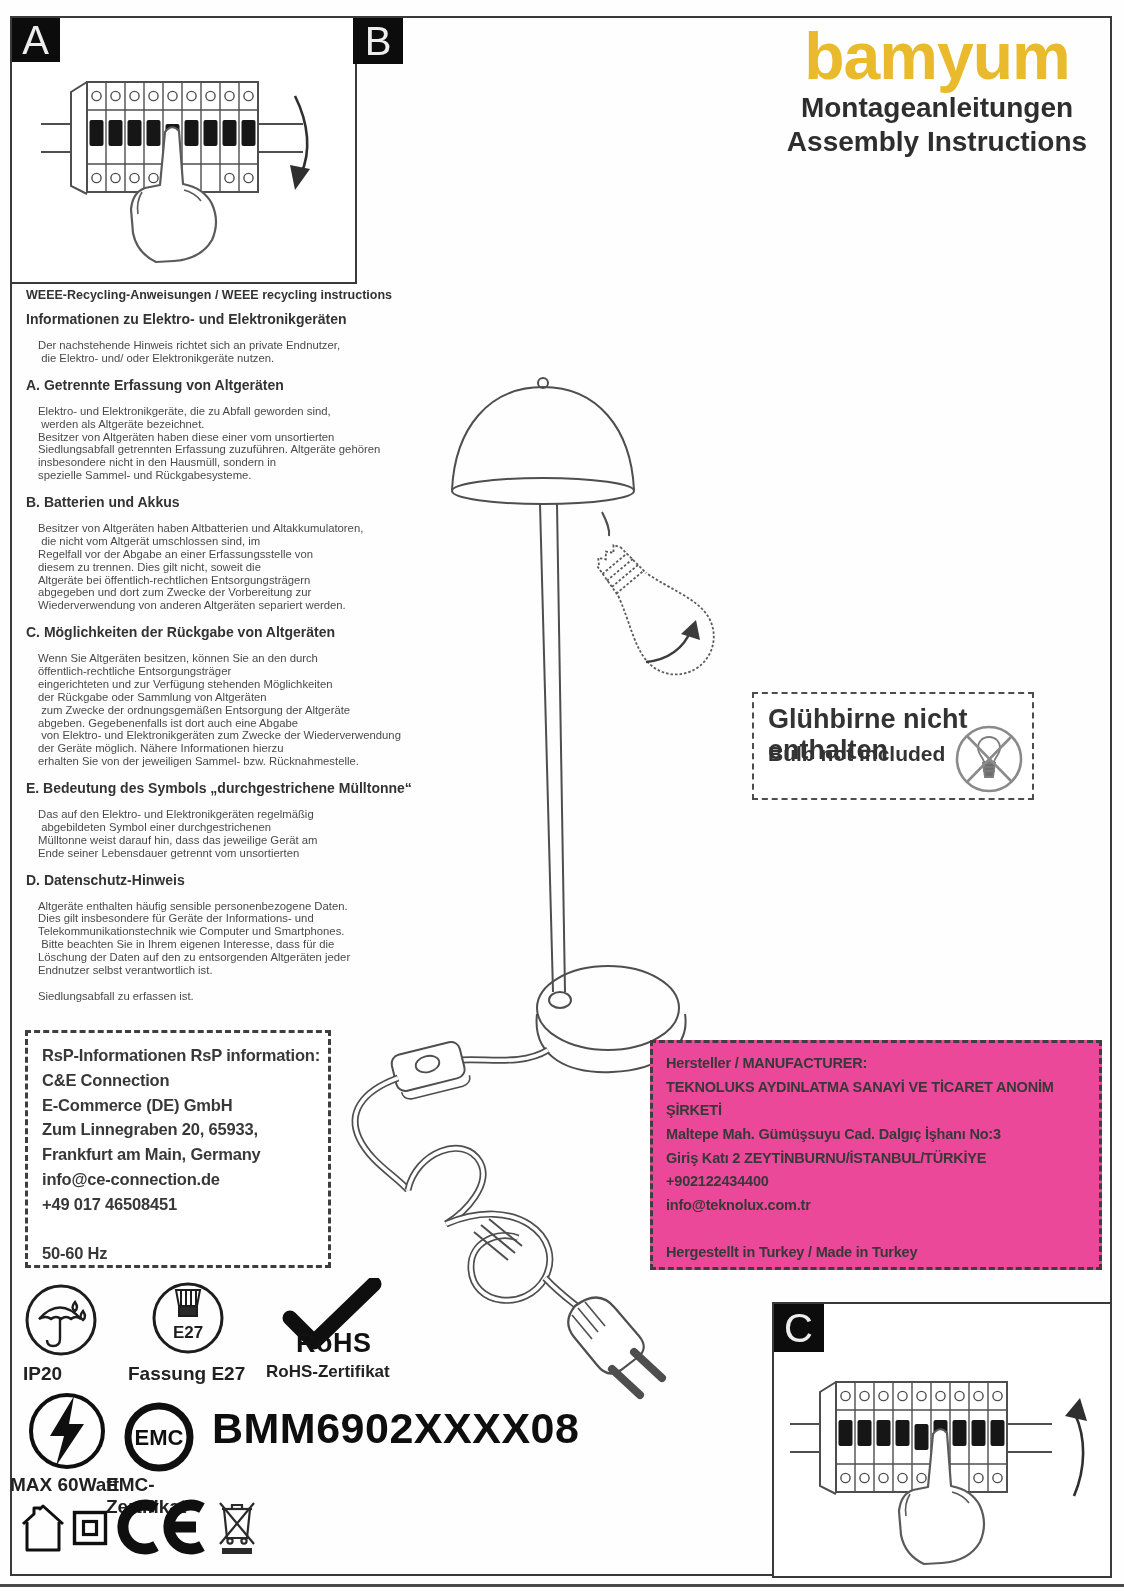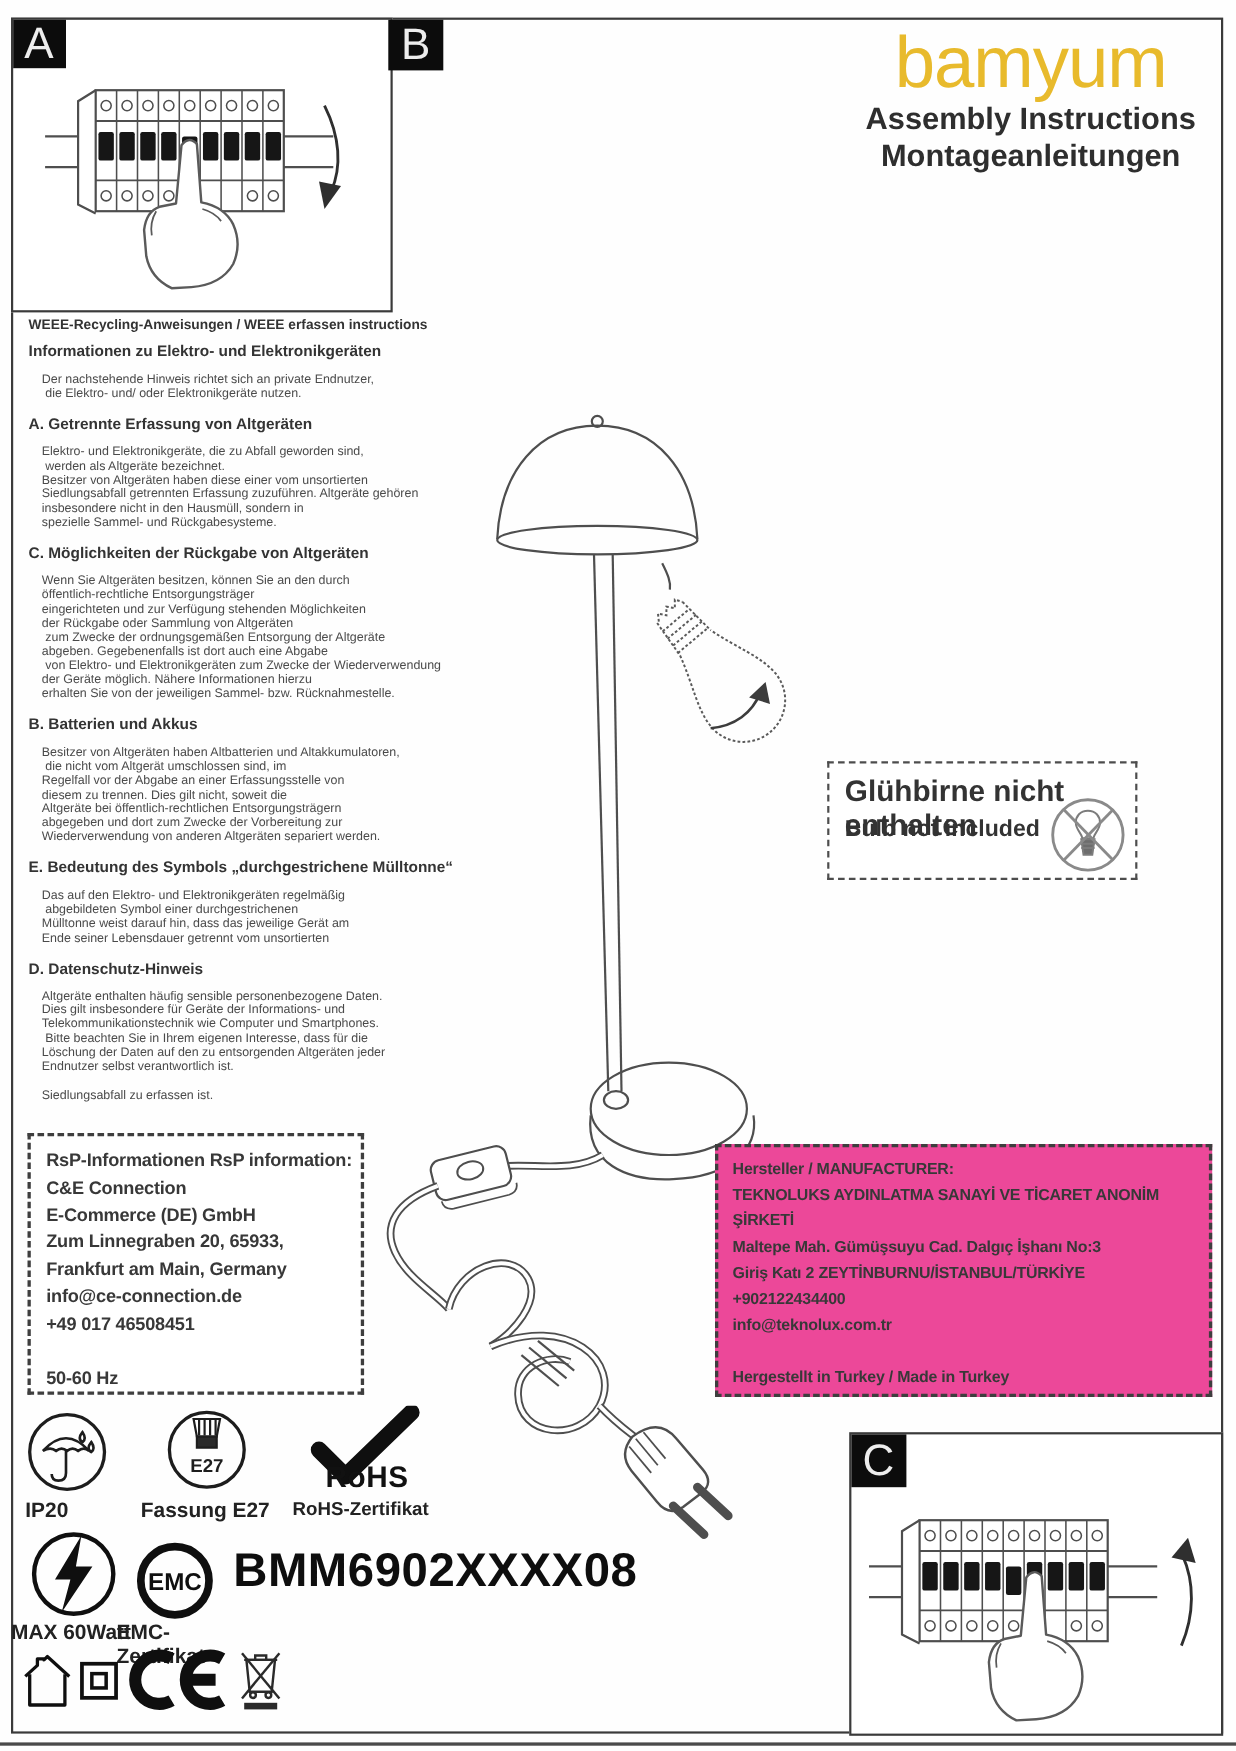--- a/index.html
+++ b/index.html
@@ -12,21 +12,21 @@
   
   .panel-a{position:absolute;left:10px;top:16px;width:343px;height:264px;border:2px solid #3a3a3a;background:#fff;}
   .corner-label{position:absolute;background:#0c0c0c;color:#ededed;display:flex;align-items:center;justify-content:center;
         font-size:40px;font-weight:400;letter-spacing:1px;}
   .label-a{left:0;top:0;width:48px;height:44px;}
   .label-b{position:absolute;left:353px;top:18px;width:50px;height:46px;background:#0c0c0c;color:#ededed;
         display:flex;align-items:center;justify-content:center;font-size:40px;}
 
   
   .brand-block{position:absolute;left:782px;top:22px;width:310px;text-align:center;}
-  .brand{font-size:66px;font-weight:400;color:#e8ba2c;letter-spacing:-1px;line-height:1.05;}
+  .brand{font-size:66px;font-weight:700;color:#e8ba2c;letter-spacing:-1px;line-height:1.05;}
   .brand-sub{font-size:28px;font-weight:600;color:#2e2e2e;line-height:1.2;}
 
   
   .weee{position:absolute;left:26px;top:288px;width:428px;}
   .weee-title{font-size:12.5px;font-weight:700;color:#333;margin-bottom:8px;}
   .weee h4{font-size:14px;font-weight:700;color:#333;margin:9px 0 5px 0;}
   .weee p{font-size:11.3px;line-height:1.14;color:#4a4a4a;margin:12px;white-space:pre-wrap;font-weight:500;}
   .weee-footer{margin-top:13px !important;}
 
   
@@ -140,61 +140,61 @@
         </g>
       <path d="M283,78 C297,106 299,134 289,156" fill="none" stroke="#2f2f2f" stroke-width="2.6"></path>
       <polygon points="283,172 298,151 278,147" fill="#2f2f2f"></polygon>
     </svg>
   </div>
 
   <div class="label-b">B</div>
 
   <div class="brand-block">
     <div class="brand">bamyum</div>
+    <div class="brand-sub">Montageanleitungen</div>
     <div class="brand-sub">Assembly Instructions</div>
-    <div class="brand-sub">Montageanleitungen</div>
   </div>
 
   <div class="weee">
-    <div class="weee-title">WEEE-Recycling-Anweisungen / WEEE erfassen instructions</div>
+    <div class="weee-title">WEEE-Recycling-Anweisungen / WEEE recycling instructions</div>
     <div>
       <h4>Informationen zu Elektro- und Elektronikgeräten</h4>
       <p>Der nachstehende Hinweis richtet sich an private Endnutzer,
  die Elektro- und/ oder Elektronikgeräte nutzen.</p>
     </div>
     <div>
       <h4>A. Getrennte Erfassung von Altgeräten</h4>
       <p>Elektro- und Elektronikgeräte, die zu Abfall geworden sind,
  werden als Altgeräte bezeichnet.
 Besitzer von Altgeräten haben diese einer vom unsortierten
 Siedlungsabfall getrennten Erfassung zuzuführen. Altgeräte gehören
 insbesondere nicht in den Hausmüll, sondern in
 spezielle Sammel- und Rückgabesysteme.</p>
+    </div>
+    <div>
+      <h4>B. Batterien und Akkus</h4>
+      <p>Besitzer von Altgeräten haben Altbatterien und Altakkumulatoren,
+ die nicht vom Altgerät umschlossen sind, im
+Regelfall vor der Abgabe an einer Erfassungsstelle von
+diesem zu trennen. Dies gilt nicht, soweit die
+Altgeräte bei öffentlich-rechtlichen Entsorgungsträgern
+abgegeben und dort zum Zwecke der Vorbereitung zur
+Wiederverwendung von anderen Altgeräten separiert werden.</p>
     </div>
     <div>
       <h4>C. Möglichkeiten der Rückgabe von Altgeräten</h4>
       <p>Wenn Sie Altgeräten besitzen, können Sie an den durch
 öffentlich-rechtliche Entsorgungsträger
 eingerichteten und zur Verfügung stehenden Möglichkeiten
 der Rückgabe oder Sammlung von Altgeräten
  zum Zwecke der ordnungsgemäßen Entsorgung der Altgeräte
 abgeben. Gegebenenfalls ist dort auch eine Abgabe
  von Elektro- und Elektronikgeräten zum Zwecke der Wiederverwendung
 der Geräte möglich. Nähere Informationen hierzu
 erhalten Sie von der jeweiligen Sammel- bzw. Rücknahmestelle.</p>
-    </div>
-    <div>
-      <h4>B. Batterien und Akkus</h4>
-      <p>Besitzer von Altgeräten haben Altbatterien und Altakkumulatoren,
- die nicht vom Altgerät umschlossen sind, im
-Regelfall vor der Abgabe an einer Erfassungsstelle von
-diesem zu trennen. Dies gilt nicht, soweit die
-Altgeräte bei öffentlich-rechtlichen Entsorgungsträgern
-abgegeben und dort zum Zwecke der Vorbereitung zur
-Wiederverwendung von anderen Altgeräten separiert werden.</p>
     </div>
     <div>
       <h4>E. Bedeutung des Symbols „durchgestrichene Mülltonne“</h4>
       <p>Das auf den Elektro- und Elektronikgeräten regelmäßig
  abgebildeten Symbol einer durchgestrichenen
 Mülltonne weist darauf hin, dass das jeweilige Gerät am
 Ende seiner Lebensdauer getrennt vom unsortierten</p>
     </div>
     <div>
       <h4>D. Datenschutz-Hinweis</h4>

